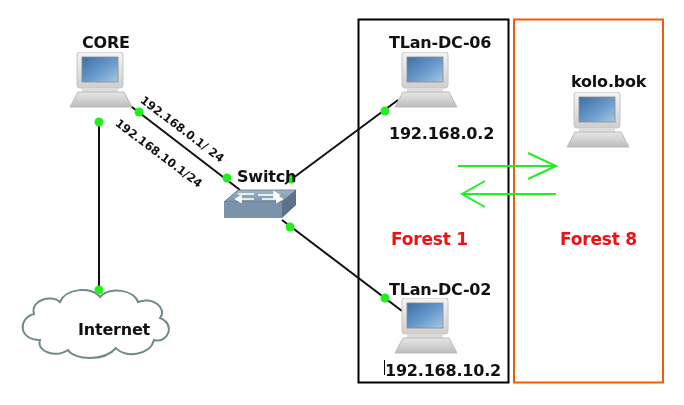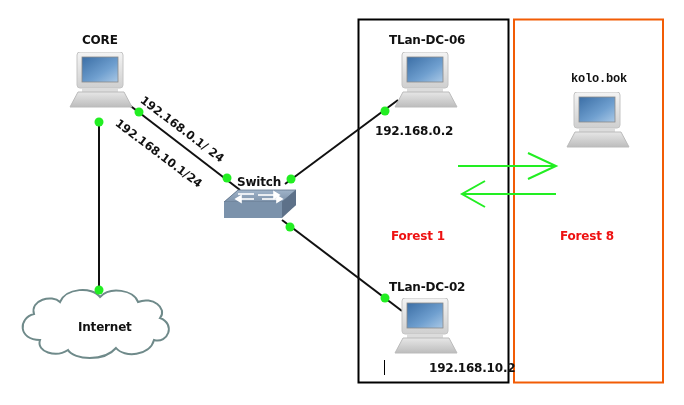--- a/index.html
+++ b/index.html
@@ -1,19 +1,19 @@
 <!DOCTYPE html>
 <html><head>
   <meta charset="utf-8">
   <style>
     html, body { margin: 0; padding: 0; background: #ffffff; }
     #canvas { position: relative; width: 684px; height: 405px; background: #ffffff; overflow: hidden; font-family: "DejaVu Sans", sans-serif; }
     svg#diagram { position: absolute; left: 0; top: 0; width: 684px; height: 405px; }
-    .lbl { position: absolute; font-size: 12px; font-weight: bold; color: #111; white-space: nowrap; letter-spacing: -0.2px; }
-    .forest { color: #ee1111; font-size: 12px; }
+    .lbl { position: absolute; font-size: 16px; font-weight: bold; color: #111; white-space: nowrap; letter-spacing: -0.2px; }
+    .forest { color: #ee1111; font-size: 17px; }
     .ip-rot { position: absolute; font-size: 11.5px; font-weight: bold; color: #111; white-space: nowrap; transform-origin: 0 0; }
     .cursor { position: absolute; width: 1px; height: 15px; background: #000; }
   </style>
 </head>
 <body>
 
 <div id="canvas">
   <svg id="diagram" viewBox="0 0 684 405" xmlns="http://www.w3.org/2000/svg">
     <defs>
       <linearGradient id="scr" x1="0" y1="0" x2="1" y2="1">
@@ -88,27 +88,27 @@
       <circle cx="139" cy="112" r="4.5"></circle>
       <circle cx="227" cy="178" r="4.5"></circle>
       <circle cx="291" cy="179" r="4.5"></circle>
       <circle cx="385" cy="111" r="4.5"></circle>
       <circle cx="290" cy="227" r="4.5"></circle>
       <circle cx="385" cy="298" r="4.5"></circle>
     </g>
   </svg>
 
   <div class="lbl" style="left:82px; top:33px;">CORE</div>
-  <div class="lbl" style="left:237px; top:167px;margin-top:8px;">Switch</div>
+  <div class="lbl" style="left:237px; top:167px;">Switch</div>
   <div class="lbl" style="left:78px; top:320px;">Internet</div>
   <div class="lbl" style="left:389px; top:33px;">TLan-DC-06</div>
-  <div class="lbl" style="left:375px; top:124px;">192.168.0.2</div>
+  <div class="lbl" style="left:389px; top:124px;">192.168.0.2</div>
   <div class="lbl" style="left:389px; top:280px;text-align:center;">TLan-DC-02</div>
   <div class="cursor" style="left:384px; top:360px;"></div>
-  <div class="lbl" style="left:385px; top:361px;margin-left:44px;">192.168.10.2</div>
-  <div class="lbl" style="left:571px; top:72px;font-family:Liberation Mono, monospace;">kolo.bok</div>
+  <div class="lbl" style="left:385px; top:361px;">192.168.10.2</div>
+  <div class="lbl" style="left:571px; top:72px;">kolo.bok</div>
 
   <div class="lbl forest" style="left:391px; top:229px;">Forest 1</div>
   <div class="lbl forest" style="left:560px; top:229px;">Forest 8</div>
 
   <div class="ip-rot" style="left:146px; top:93px; transform: rotate(37deg);">192.168.0.1/ 24</div>
   <div class="ip-rot" style="left:121px; top:116px; transform: rotate(37deg);">192.168.10.1/24</div>
 </div>
 
 </body></html>

